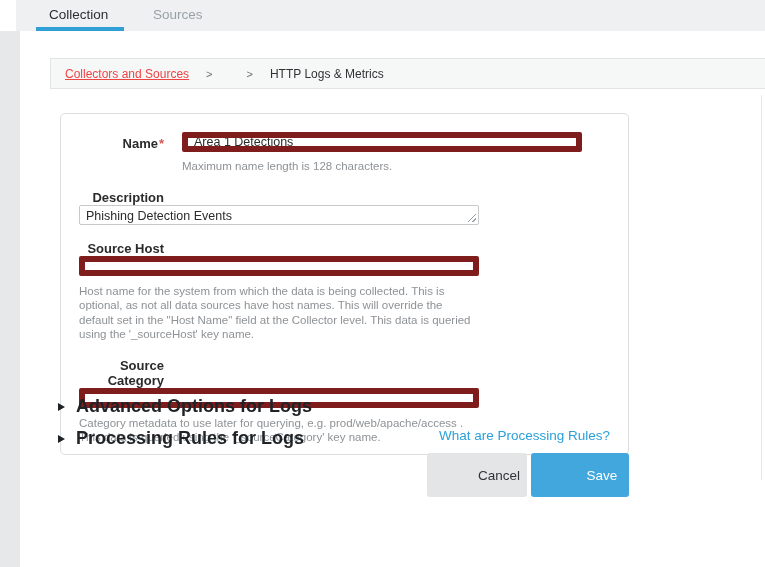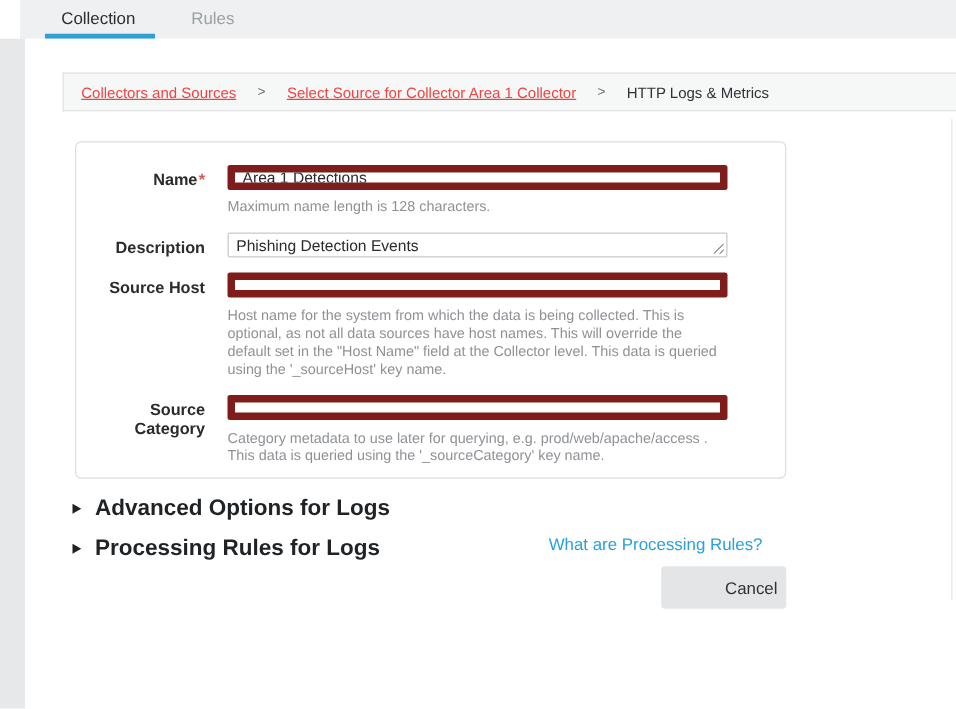--- a/index.html
+++ b/index.html
@@ -40,21 +40,21 @@
   
   .right-line { position:absolute; top:64px; right:3px; width:1px; height:385px; background:#e4e6e7; }
 
   
   .panel {
     position:absolute; left:40px; top:82px; width:569px;
     border:1px solid #dcdedf; border-radius:5px; background:#ffffff;
     padding:18px 0 9px 0;
   }
   .frow { display:flex; }
-  .frow + .frow { margin-top:12px; }
+  .frow + .frow { margin-top:12px;flex-direction:column; }
   .flabel {
     flex:none; width:103px; text-align:right;
     font-size:13px; font-weight:bold; color:#2b2b2b; padding-top:4px;
   }
   .req { color:#d9534f; margin-left:1px; }
   .fcontrol { margin-left:18px; width:400px; position:relative; }
   input.text {
     width:100%; height:20px; border:6px solid #7f1d1d; border-radius:2px;
     font-family:inherit; font-size:12.5px; color:#2b2b2b; padding:0 6px; outline:none;
     background:#fff;
@@ -86,45 +86,44 @@
 
   
   .help-link {
     position:absolute; top:397px; right:155px;
     font-size:13.5px; color:#2aa0da; cursor:pointer; text-decoration:none;
   }
 
   
   .actions { position:absolute; top:422px; right:136px; display:flex; gap:4px; }
   .btn {
-    height:34px; border:none; border-radius:3px; font-family:inherit;
+    height:44px; border:none; border-radius:3px; font-family:inherit;
     font-size:13.5px; cursor:pointer;padding-left:44px;
   }
   .btn-cancel { width:100px; background:#e3e5e6; color:#2f3337; }
   .btn-save { width:98px; background:#41a7dd; color:#ffffff; }
 </style>
 </head>
 <body>
 
 <div id="screen">
 
   <div class="tabbar">
     <div class="tab tab-collection">Collection</div>
-    <div class="tab tab-status">Rules</div>
+    <div class="tab tab-status">Sources</div>
     <div class="tab-underline"></div>
   </div>
 
   <div class="left-strip"></div>
 
   <div class="main">
 
     <div class="breadcrumb">
       <span class="crumb-link">Collectors and Sources</span>
       <span class="crumb-sep">&gt;</span>
-      <span class="crumb-link">Select Source for Collector Area 1 Collector</span>
       <span class="crumb-sep">&gt;</span>
       <span class="crumb-current">HTTP Logs &amp; Metrics</span>
     </div>
 
     <div class="right-line"></div>
 
     <div class="panel">
 
       <div class="frow">
         <div class="flabel">
@@ -169,16 +168,17 @@
 
     <div class="section" id="section-processing">
       <div class="tri"></div>
       <div class="stext">Processing Rules for Logs</div>
     </div>
 
     <a class="help-link">What are Processing Rules?</a>
 
     <div class="actions">
       <button class="btn btn-cancel">Cancel</button>
+      <button class="btn btn-save">Save</button>
     </div>
 
   </div>
 </div>
 
 </body></html>

